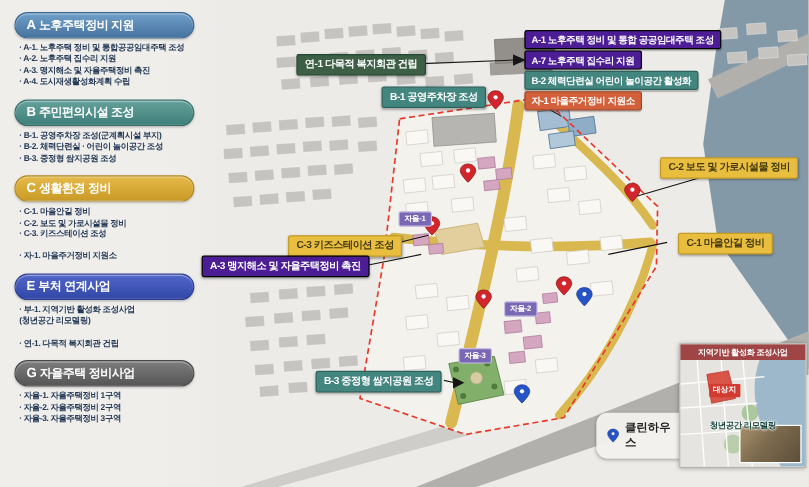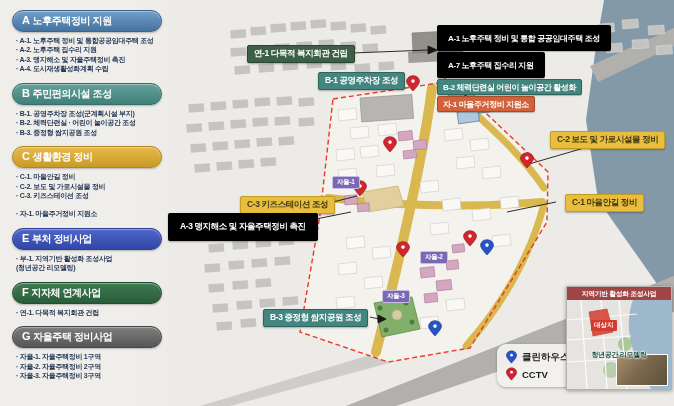--- a/index.html
+++ b/index.html
@@ -23,37 +23,37 @@
   .hd-f{background:linear-gradient(#3f7b51,#2a5c3a);border:1px solid #224e30;}
   .hd-g{background:linear-gradient(#7d7d7d,#565656);border:1px solid #474747;}
   .items{list-style:none;margin:4px 0 0 4px;padding:0;}
   .items li{font-size:7px;font-weight:bold;color:#253a57;line-height:1.35;
             letter-spacing:-0.3px;white-space:pre-line;}
   .items li::before{content:"· ";}
 
   
   .co{position:absolute;font-size:8.5px;font-weight:bold;padding:2px 6px;border-radius:2px;
       white-space:nowrap;letter-spacing:-0.4px;box-shadow:0 1px 2px rgba(0,0,0,.3);}
-  .co-blue{background:#000000;color:#fff;border:6px solid #000000;}
+  .co-blue{background:#4c1d95;color:#fff;border:1px solid #000000;}
   .co-teal{background:#43857f;color:#fff;border:1px solid #2f635e;}
   .co-yellow{background:#e9bd3e;color:#433a12;border:1px solid #c49d27;margin-left:12px;}
   .co-orange{background:#d2603a;color:#fff;border:1px solid #a8492a;}
   .co-green{background:#3c5f46;color:#fff;border:1px solid #2a4632;}
   .stack{position:absolute;left:437px;top:25px;display:flex;flex-direction:column;
          align-items:flex-start;gap:1px;}
   .stack .co{position:static;padding:1.5px 5px;font-size:8px;box-shadow:0 1px 1px rgba(0,0,0,.25);}
 
   .badge{position:absolute;background:#7b68b4;color:#fff;font-size:6.5px;font-weight:bold;
          padding:1px 4px;border:1px solid #c6bce4;border-radius:2px;letter-spacing:-0.3px;
          white-space:nowrap;}
 
   
   .legend{position:absolute;left:497px;top:344px;width:102px;background:rgba(243,241,237,.95);
           border-radius:9px;box-shadow:0 1px 3px rgba(0,0,0,.3);padding:6px 9px;
-          display:flex;flex-direction:column;gap:3px;}
+          display:flex;flex-direction:row;gap:3px;}
   .legend .row{display:flex;align-items:center;gap:5px;font-size:9.5px;font-weight:bold;color:#1e1e1e;}
 
   
   .inset{position:absolute;left:566px;top:286px;width:106px;height:104px;background:#e8e6e2;
          border:1px solid #b5b3af;box-shadow:0 1px 4px rgba(0,0,0,.35);box-sizing:border-box;}
   .inset-hd{height:13px;background:#a04545;color:#fff;font-size:6.8px;font-weight:bold;
             display:flex;align-items:center;justify-content:center;letter-spacing:-0.3px;}
   .inset-body{position:relative;height:89px;overflow:hidden;}
   .inset-tag{position:absolute;left:24px;top:20px;background:#d23b2f;color:#fff;font-size:6.5px;
              font-weight:bold;padding:1px 3px;border-radius:1px;}
@@ -311,32 +311,29 @@
     </section>
 
     <section class="sec">
       <ul class="items">
         <li>자-1. 마을주거정비 지원소</li>
       </ul>
     </section>
 
     <section class="sec">
       <div class="hd hd-e">
-        <b class="code">E</b><span>부처 정비사업</span>
+        <b class="code">E</b><span>부처 연계사업</span>
       </div>
       <ul class="items">
         <li>부-1. 지역기반 활성화 조성사업
 (청년공간 리모델링)</li>
       </ul>
     </section>
 
     <section class="sec">
-      <div class="hd hd-f">
-        <b class="code">F</b><span>지자체 연계사업</span>
-      </div>
       <ul class="items">
         <li>연-1. 다목적 복지회관 건립</li>
       </ul>
     </section>
 
     <section class="sec">
       <div class="hd hd-g">
         <b class="code">G</b><span>자율주택 정비사업</span>
       </div>
       <ul class="items">

